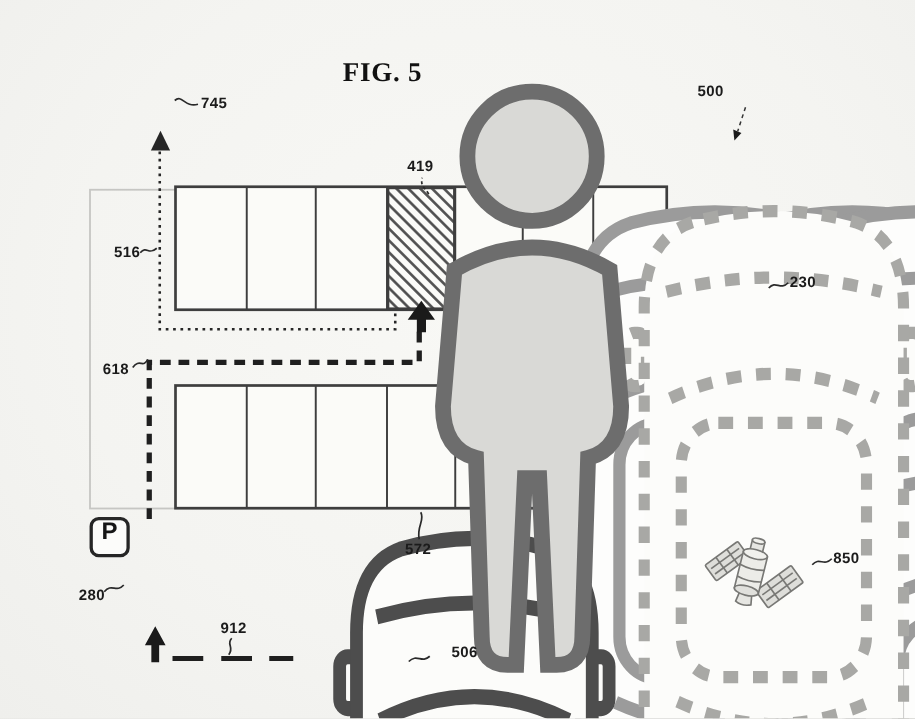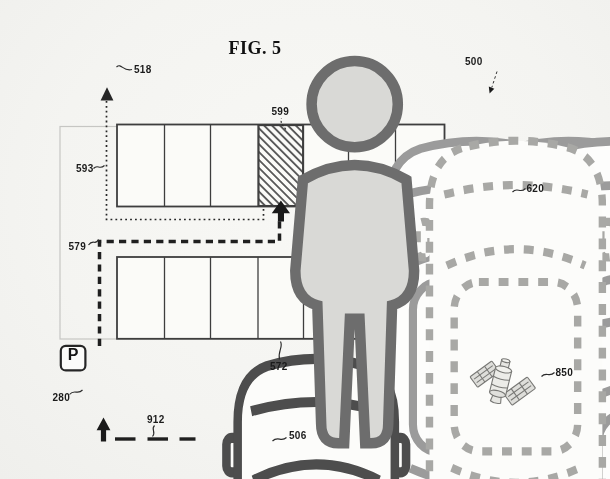--- a/index.html
+++ b/index.html
@@ -165,24 +165,24 @@
       <path d="M286.5,437.5 C281,442.5 278,435.5 272.5,441"></path>
       <path d="M525.5,188.5 C520,194 517.5,186.5 512.5,192"></path>
       <path d="M554.5,372.5 C549,378 546.5,371 541.5,376.5"></path>
     </g>
   </svg>
 
   <div class="fig-title">FIG. 5</div>
   <div class="p-letter">P</div>
 
   <div class="lbl" style="left:465px;top:56px">500</div>
-  <div class="lbl" style="left:134px;top:63.5px">518</div>
-  <div class="lbl" style="left:76px;top:163px">593</div>
-  <div class="lbl" style="left:271.5px;top:106px">599</div>
-  <div class="lbl" style="left:68.5px;top:240.5px">579</div>
+  <div class="lbl" style="left:134px;top:63.5px">745</div>
+  <div class="lbl" style="left:76px;top:163px">516</div>
+  <div class="lbl" style="left:271.5px;top:106px">419</div>
+  <div class="lbl" style="left:68.5px;top:240.5px">618</div>
   <div class="lbl" style="left:270px;top:360.5px">572</div>
   <div class="lbl" style="left:52.5px;top:391.5px">280</div>
   <div class="lbl" style="left:147px;top:413.5px">912</div>
-  <div class="lbl" style="left:289px;top:430px">506</div>
-  <div class="lbl" style="left:526.5px;top:183px">620</div>
+  <div class="lbl" style="left:301px;top:430px">506</div>
+  <div class="lbl" style="left:526.5px;top:183px">230</div>
   <div class="lbl" style="left:555.5px;top:366.5px">850</div>
 
 </div>
 
 </body></html>

